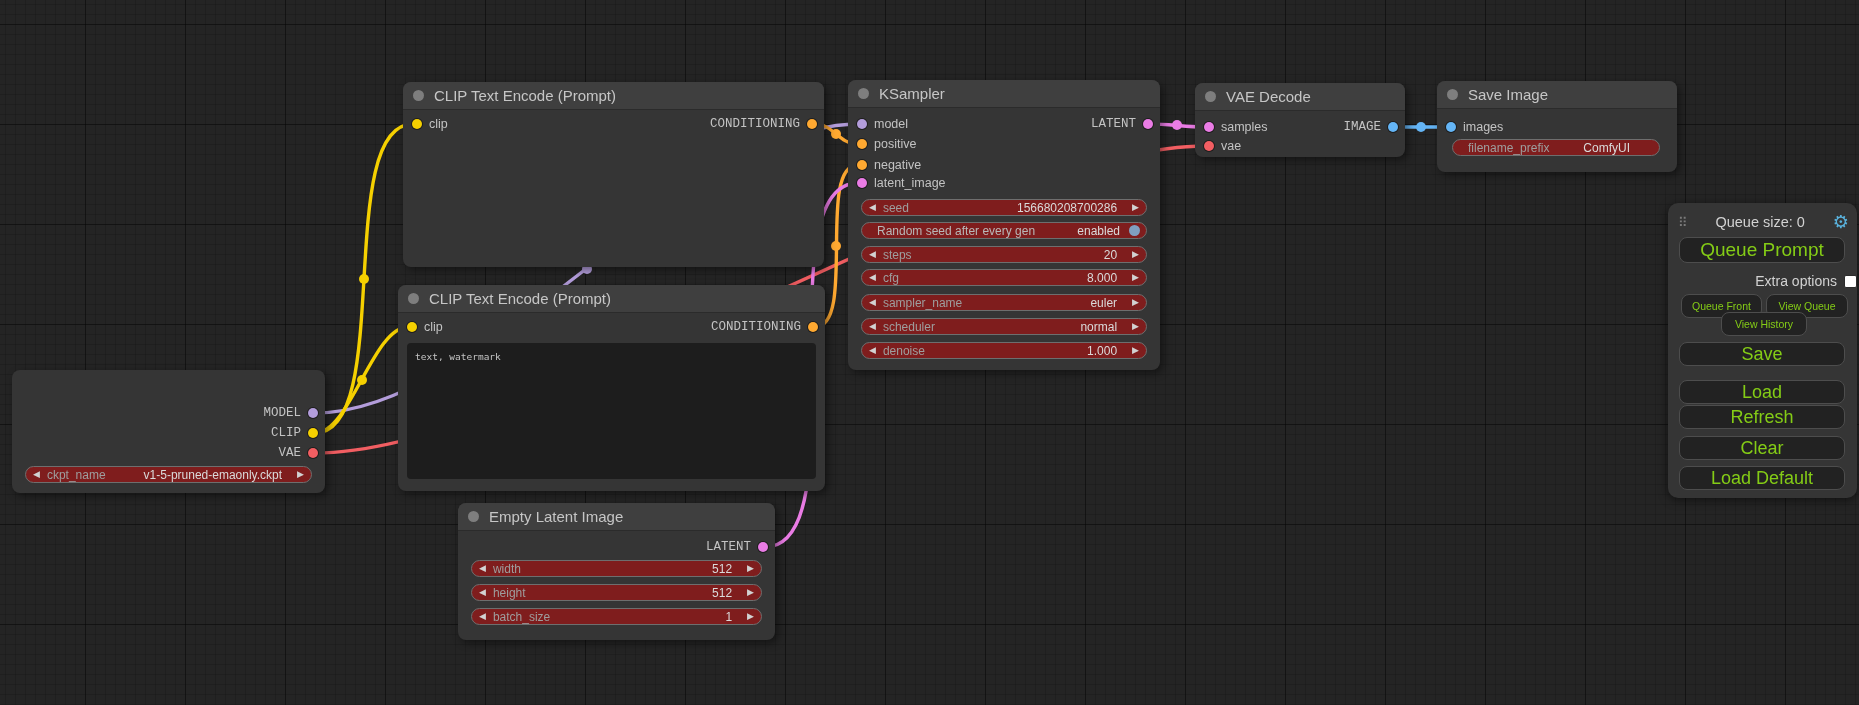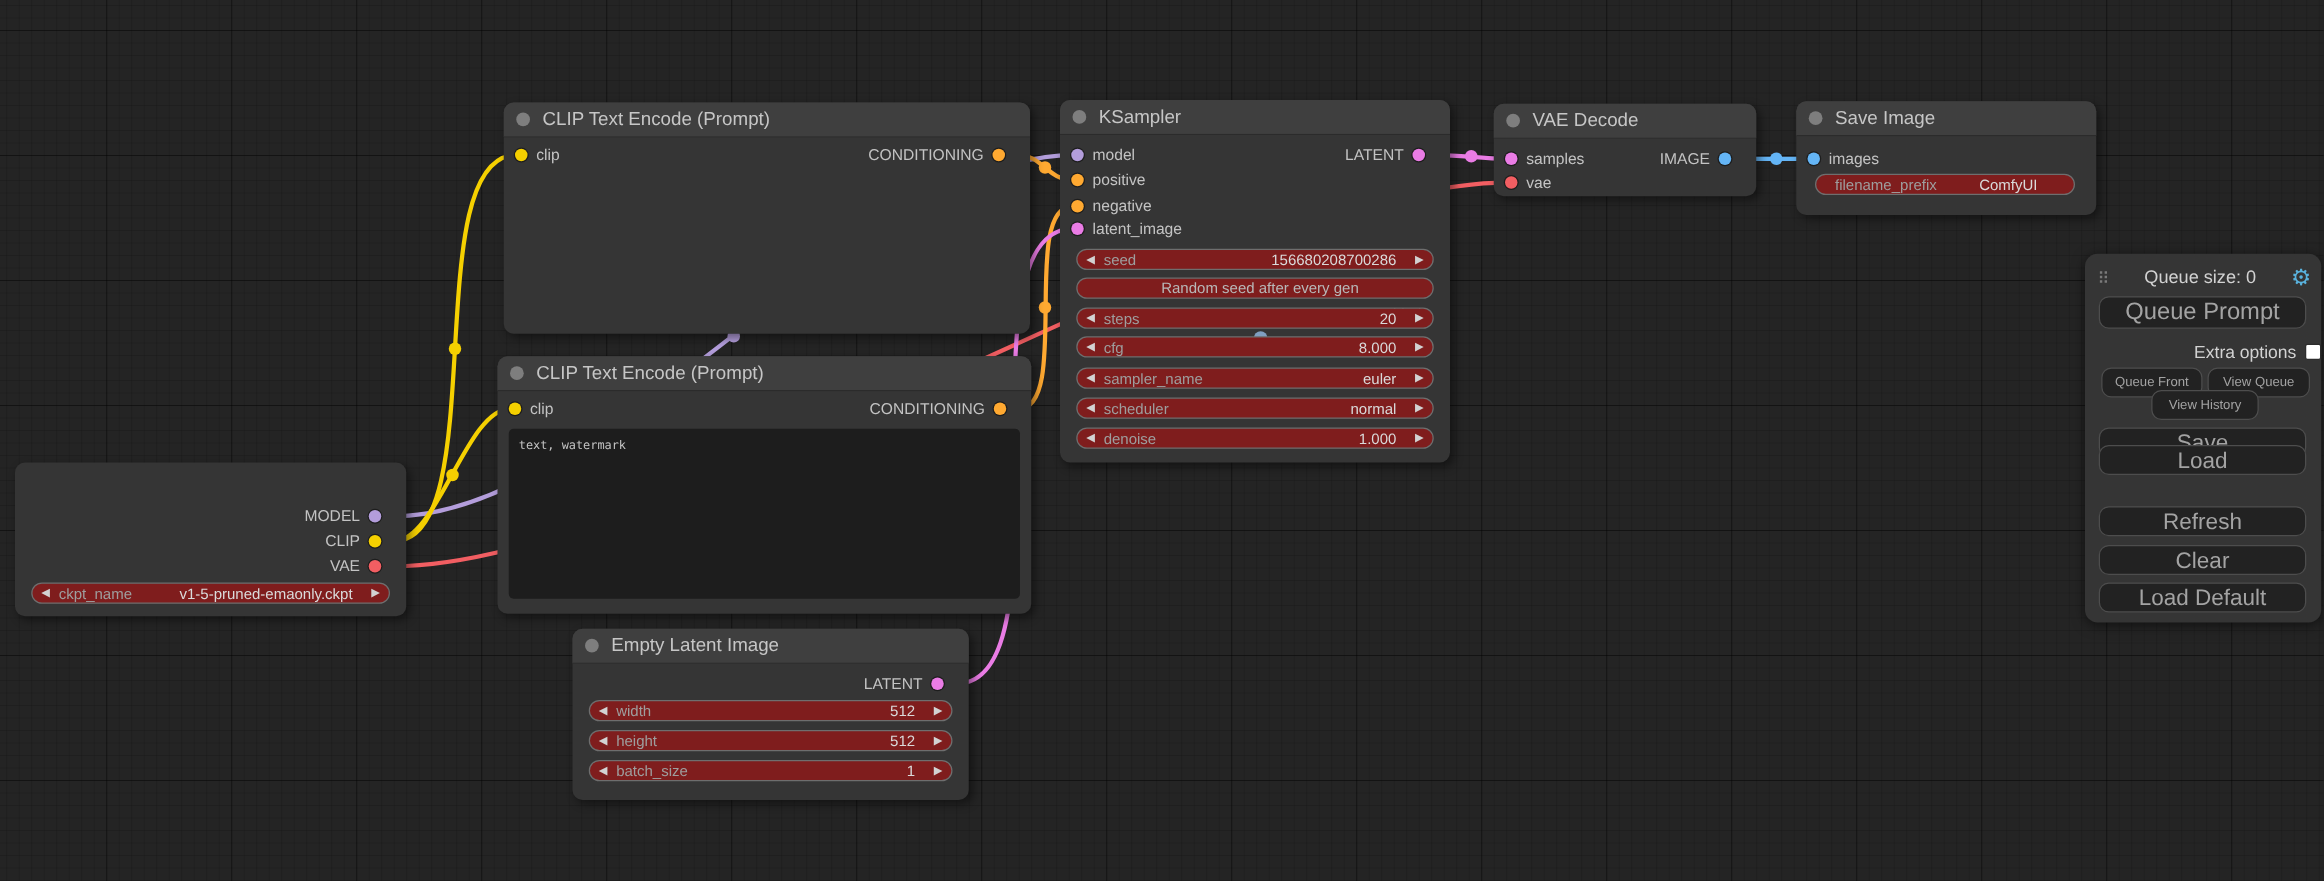--- a/index.html
+++ b/index.html
@@ -27,54 +27,54 @@
     background:#3f3f3f;border-radius:8px 8px 0 0;
     border-bottom:1px solid #2b2b2b;
     display:flex;align-items:center;gap:10px;padding-left:10px;box-sizing:border-box;
   }
   .collapse-dot{width:11px;height:11px;border-radius:50%;background:#7e7e7e;flex:0 0 auto;}
   .title-text{font-size:15px;color:#c6c6c6;white-space:nowrap;}
 
   .slot{position:absolute;height:16px;display:flex;align-items:center;gap:7px;
         font-size:12.5px;color:#c3c3c3;white-space:nowrap;}
   .slot.in{left:9px;}
-  .slot.out{right:20px;}
+  .slot.out{right:7px;font-family:Liberation Mono, monospace;}
   .dot{width:10px;height:10px;border-radius:50%;flex:0 0 auto;box-shadow:0 0 0 1px rgba(0,0,0,.45);}
 
   .widget{
     position:absolute;left:13px;right:13px;height:17px;
     background:#7f1d1d;border:1px solid #6e6e6e;border-radius:10px;
     display:flex;align-items:center;box-sizing:border-box;
     padding:0 7px;font-size:12px;gap:7px;
   }
   .warrow{font-size:9px;color:#d2d2d2;line-height:1;}
   .wlabel{color:#9e9e9e;}
   .wvalue{color:#dadada;margin-left:auto;margin-right:8px;}
-  .widget.plain{padding-left:15px;flex-direction:column;}
+  .widget.plain{padding-left:15px;}
   .widget.plain .wlabel{color:#b8b8b8;}
   .toggle-dot{width:11px;height:11px;border-radius:50%;background:#7f9fc0;margin-right:-1px;flex:0 0 auto;}
 
   .textarea{
     position:absolute;left:9px;right:9px;background:#1d1d1d;border-radius:4px;
     padding:6px 8px;box-sizing:border-box;
     font-family:"DejaVu Sans Mono", monospace;font-size:9.5px;line-height:1.75;color:#c4c4c4;
     white-space:pre-wrap;word-break:break-word;
   }
 
   
   .queue-panel{
     position:absolute;left:1668px;top:203px;width:189px;height:295px;z-index:3;
     background:#353535;border-radius:10px;box-shadow:0 2px 10px rgba(0,0,0,.55);
   }
   .qp-header{position:absolute;left:10px;right:8px;top:9px;height:20px;display:flex;align-items:center;}
   .drag-handle{color:#7a7a7a;font-size:13px;line-height:1;}
   .qp-title{flex:1;text-align:center;color:#d2d2d2;font-size:14.5px;}
   .gear{color:#59b2dd;font-size:18px;line-height:1;cursor:pointer;}
   .btn{
-    position:absolute;background:#222222;border:1px solid #4d4d4d;color:#a3a3a3;
+    position:absolute;background:#222222;border:1px solid #4d4d4d;color:#84cc16;
     display:flex;align-items:center;justify-content:center;box-sizing:border-box;
     border-radius:8px;cursor:pointer;white-space:nowrap;
   }
   .btn.big{left:11px;width:166px;height:24px;font-size:18px;}
   .btn.small{height:24px;border-radius:8px;font-size:10.5px;}
   .qp-extra{position:absolute;top:70px;left:0;right:0;display:flex;align-items:center;justify-content:flex-end;gap:7px;}
   .qp-extra-label{color:#d2d2d2;font-size:14px;}
   .checkbox{width:13px;height:13px;background:#ffffff;border:1px solid #2c2c2c;border-radius:2px;box-sizing:border-box;}
 </style>
 </head>
@@ -294,19 +294,19 @@
     </div>
     <div class="btn" style="left:11px;top:34px;width:166px;height:26px;font-size:19px">Queue Prompt</div>
     <div class="qp-extra">
       <span class="qp-extra-label">Extra options</span>
       <span class="checkbox"></span>
     </div>
     <div class="btn small" style="left:13px;top:91px;width:81px">Queue Front</div>
     <div class="btn small" style="left:98px;top:91px;width:82px">View Queue</div>
     <div class="btn small" style="left:53px;top:109px;width:86px">View History</div>
     <div class="btn big" style="top:139px">Save</div>
-    <div class="btn big" style="top:153px">Load</div>
+    <div class="btn big" style="top:177px">Load</div>
     <div class="btn big" style="top:202px">Refresh</div>
     <div class="btn big" style="top:233px">Clear</div>
     <div class="btn big" style="top:263px">Load Default</div>
   </div>
 
 </div>
 
 </body></html>

